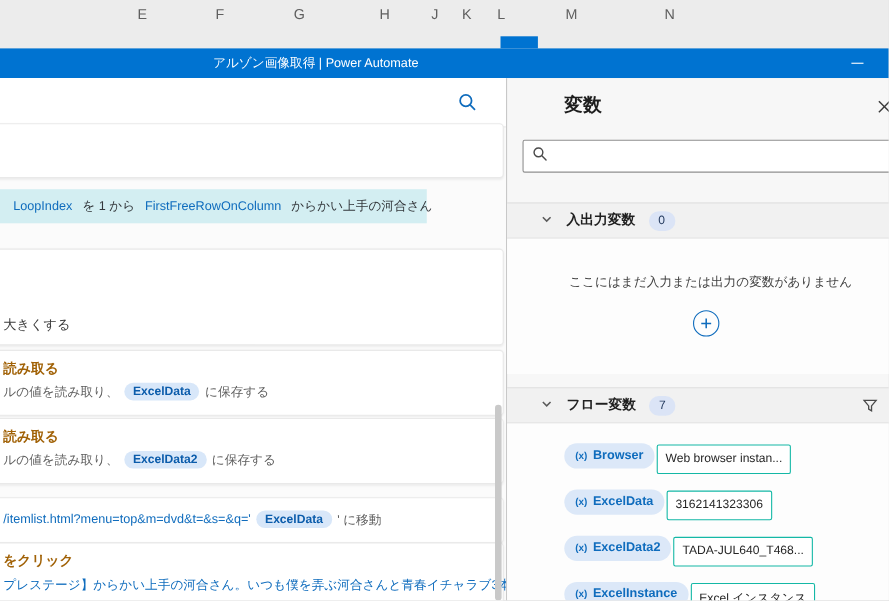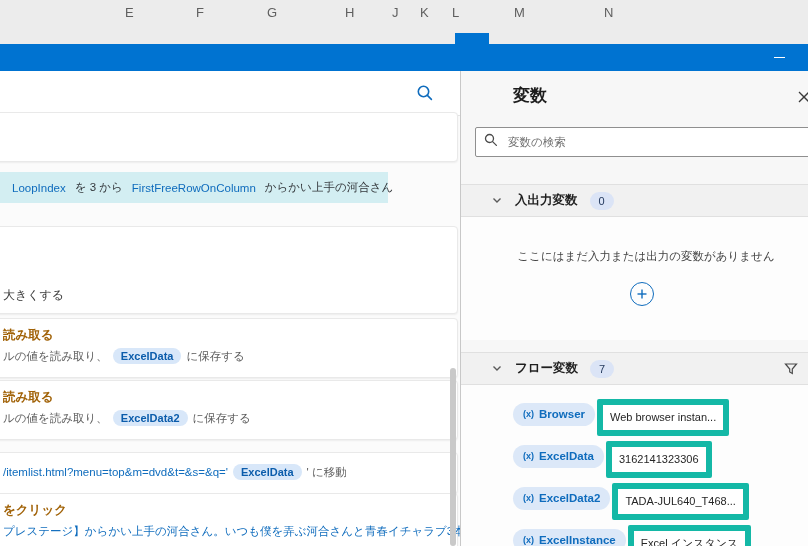--- a/index.html
+++ b/index.html
@@ -79,21 +79,21 @@
 
   .empty-msg{position:absolute;left:0;top:32px;width:370px;text-align:center;font-size:11.5px;color:#404040;}
   .add-btn{position:absolute;left:169px;top:65px;width:22px;height:22px;border:1px solid #0f6cbd;
     border-radius:50%;display:flex;align-items:center;justify-content:center;}
 
   .var-row{height:42px;display:flex;align-items:center;padding-left:52px;}
   .var-pill{display:inline-flex;align-items:center;gap:5px;background:#dce8f8;border-radius:12px;
     height:23px;padding:0 10px;}
   .vx{font-size:9px;font-weight:bold;color:#0f6cbd;}
   .vname{font-size:11.5px;font-weight:600;color:#0f6cbd;}
-  .var-value{height:25px;border:6px solid #14b8a6;border-radius:2px;background:#ffffff;
+  .var-value{height:25px;border:1px solid #14b8a6;border-radius:2px;background:#ffffff;
     display:flex;align-items:center;padding:0 7px;font-size:11px;color:#262626;white-space:nowrap;
     transform:translateY(3px);margin-left:2px;}
 </style>
 </head>
 <body>
 
 <div id="stage">
 
   <div class="desktop-strip">
     <span class="col" style="left:125px">E</span>
@@ -102,41 +102,42 @@
     <span class="col" style="left:345px">H</span>
     <span class="col" style="left:392px">J</span>
     <span class="col" style="left:420px">K</span>
     <span class="col" style="left:452px">L</span>
     <span class="col" style="left:514px">M</span>
     <span class="col" style="left:604px">N</span>
     <div class="accent-rect"></div>
   </div>
 
   <div class="titlebar">
+    <span class="title">アルゾン画像取得 | Power Automate</span>
     <div class="min-btn">
       <div class="min-bar"></div>
     </div>
   </div>
 
   <div class="left-pane">
     <div class="toolbar">
       <span class="search-ic">
         <svg width="18" height="18" viewBox="0 0 18 18">
             <circle cx="7.5" cy="7.5" r="5.2" fill="none" stroke="#0f6cbd" stroke-width="1.6"></circle>
             <line x1="11.4" y1="11.4" x2="15.4" y2="15.4" stroke="#0f6cbd" stroke-width="1.6" stroke-linecap="round"></line>
           </svg>
       </span>
     </div>
 
     <div class="canvas">
       <div class="card empty-card"></div>
 
       <div class="loop-row">
         <span class="lnk">LoopIndex</span>
-        <span class="plain">を 3 から</span>
+        <span class="plain">を 1 から</span>
         <span class="lnk">FirstFreeRowOnColumn</span>
         <span class="plain">からかい上手の河合さん</span>
       </div>
 
       <div class="card card1">
         <div class="card-sub">大きくする</div>
       </div>
 
       <div class="card card2">
         <div class="card-title">読み取る</div>
@@ -182,21 +183,20 @@
         </svg>
     </div>
 
     <div class="var-search">
       <span>
         <svg width="14" height="14" viewBox="0 0 14 14">
             <circle cx="5.5" cy="5.5" r="4" fill="none" stroke="#4a4a4a" stroke-width="1.3"></circle>
             <line x1="8.6" y1="8.6" x2="12.4" y2="12.4" stroke="#4a4a4a" stroke-width="1.3" stroke-linecap="round"></line>
           </svg>
       </span>
-      <input type="text" placeholder="変数の検索" style="">
     </div>
 
     <div class="sec-header sec1">
       <span class="chev">
         <svg width="12" height="12" viewBox="0 0 12 12">
             <path d="M2.5 4.5 L6 8 L9.5 4.5" fill="none" stroke="#5a5a5a" stroke-width="1.4"></path>
           </svg>
       </span>
       <span class="sec-label">入出力変数</span>
       <span class="badge">0</span>

